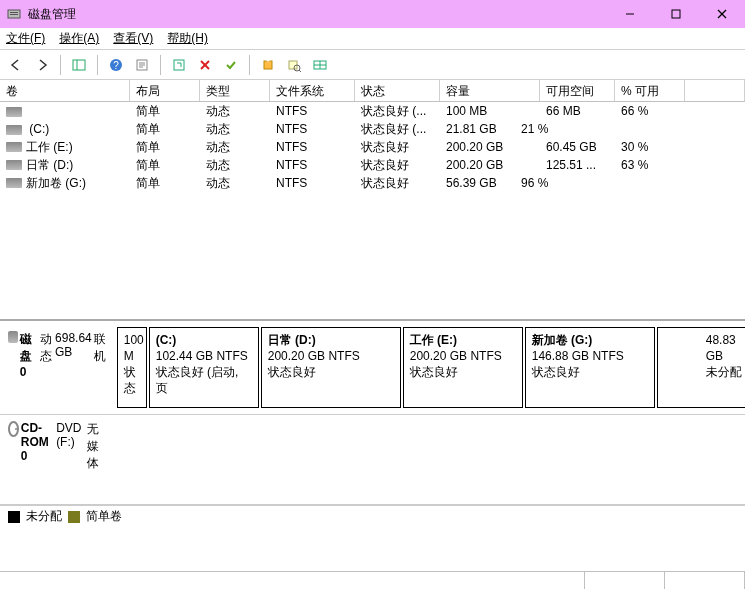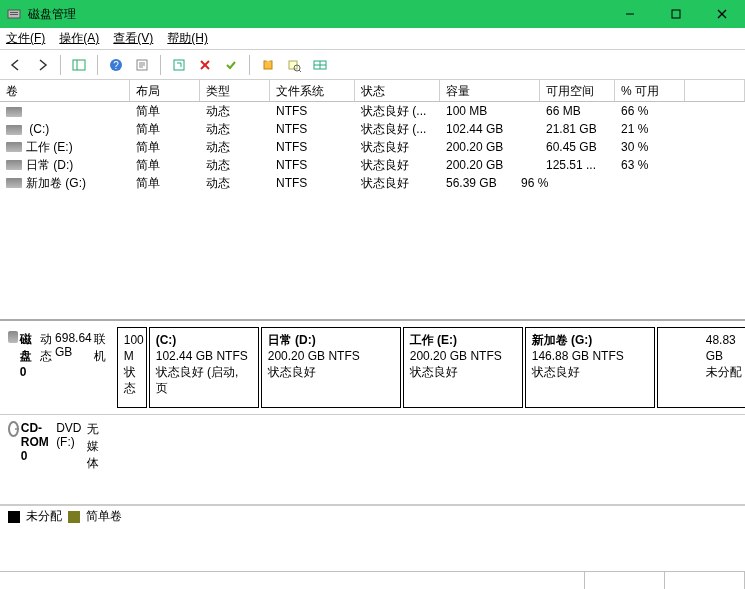--- a/index.html
+++ b/index.html
@@ -14,21 +14,21 @@
     overflow: hidden;
     display: flex;
     flex-direction: column;
   }
   
   .titlebar {
     display: flex;
     align-items: center;
     height: 28px;
     padding: 0 0 0 6px;
-    background: #22c55e;
+    background: #f0abfc;
   }
   .titlebar .appicon {
     width: 16px; height: 16px;
     margin-right: 6px;
     display: inline-flex; align-items: center; justify-content: center;
   }
   .titlebar .title { flex: 0 0 auto; }
   .titlebar .spacer { flex: 1; }
   .winbtn {
     width: 46px; height: 28px;
@@ -333,21 +333,20 @@
         <div class="lr-cell c-free">66 MB</div>
         <div class="lr-cell c-pct">66 %</div>
         <div class="lr-cell c-extra"></div>
       </div>
       <div class="listrow">
         <div class="lr-cell c-vol"><span class="volicon"></span><span> (C:)</span></div>
         <div class="lr-cell c-layout">简单</div>
         <div class="lr-cell c-type">动态</div>
         <div class="lr-cell c-fs">NTFS</div>
         <div class="lr-cell c-status">状态良好 (...</div>
-        <div class="lr-cell c-cap">102.44 GB</div>
         <div class="lr-cell c-free">21.81 GB</div>
         <div class="lr-cell c-pct">21 %</div>
         <div class="lr-cell c-extra"></div>
       </div>
       <div class="listrow">
         <div class="lr-cell c-vol"><span class="volicon"></span><span>工作 (E:)</span></div>
         <div class="lr-cell c-layout">简单</div>
         <div class="lr-cell c-type">动态</div>
         <div class="lr-cell c-fs">NTFS</div>
         <div class="lr-cell c-status">状态良好</div>

